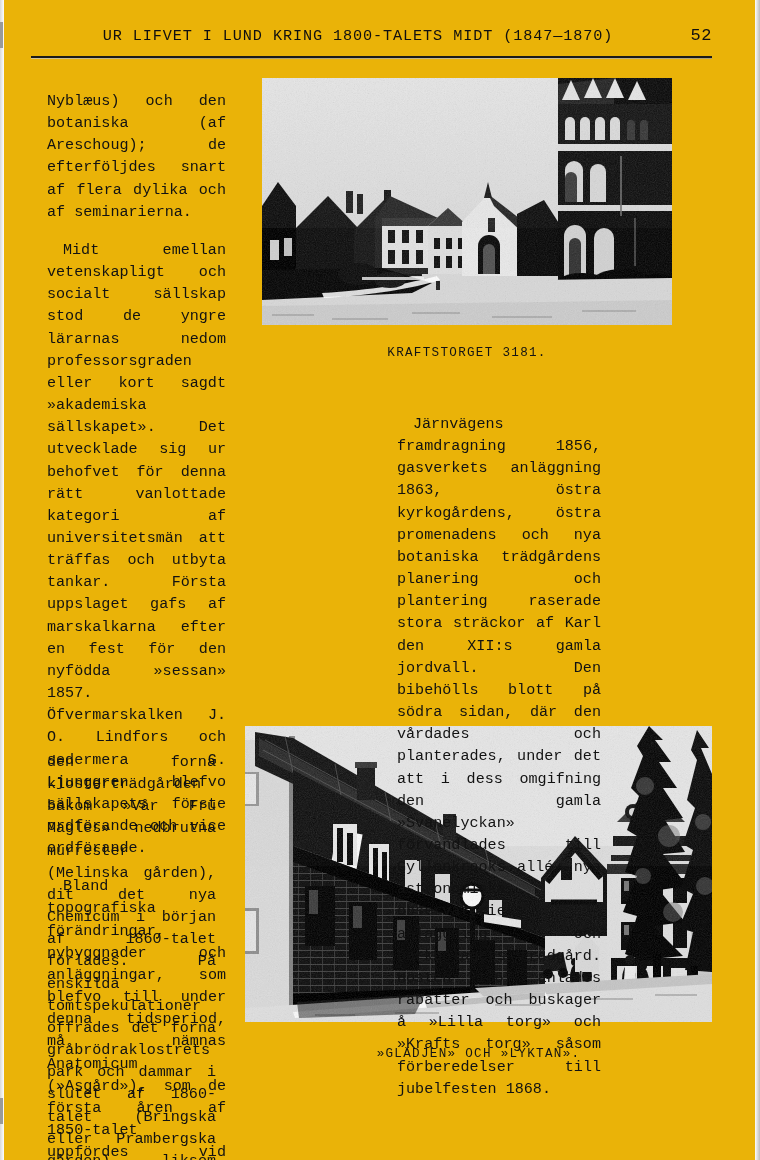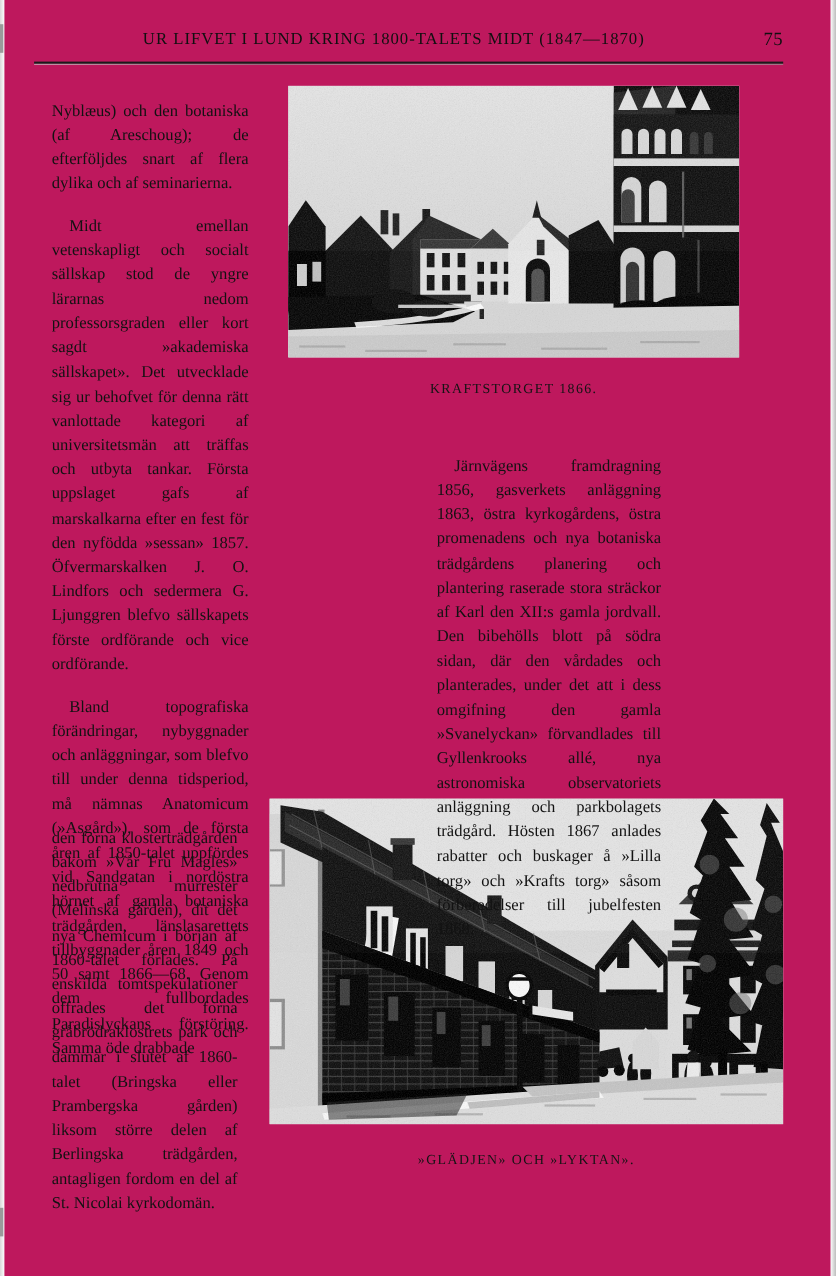--- a/index.html
+++ b/index.html
@@ -13,21 +13,22 @@
     position: relative;
     overflow: hidden;
     font-family: "Liberation Serif", "DejaVu Serif", serif;
     color: #121212;
   }
 
   
   .page {
     position: absolute;
     inset: 0;
-    background: #be185d;
+    background: #eab308;
+    font-family: Liberation Mono, monospace;
   }
   .page-edge-left {
     position: absolute;
     left: 0; top: 0;
     width: 4px; height: 1160px;
     background: linear-gradient(to right, #d8d8d8, #fdfdfd);
   }
   .page-edge-right {
     position: absolute;
     right: 0; top: 0;
@@ -147,21 +148,21 @@
 
 <div class="page">
 
   <div class="page-edge-left"></div>
   <div class="page-edge-right"></div>
   <div class="corner-tick" style="left:0px; top:22px;"></div>
   <div class="corner-tick" style="left:0px; top:1098px;"></div>
 
   <div class="head">
     <div class="head-title">UR LIFVET I LUND KRING 1800-TALETS MIDT (1847—1870)</div>
-    <div class="head-folio">75</div>
+    <div class="head-folio">52</div>
   </div>
   <div class="head-rule"></div>
   <div class="head-rule-fade"></div>
 
   <div class="figure" id="fig-kraftstorget">
     <div class="fig-img">
       <svg width="410" height="247" viewBox="0 0 410 247" preserveAspectRatio="none">
         <defs>
           <filter id="grainA" x="0" y="0" width="100%" height="100%">
             <feTurbulence type="fractalNoise" baseFrequency="0.9" numOctaves="3" seed="7" result="n"></feTurbulence>
@@ -298,21 +299,21 @@
           <rect x="70" y="240" width="56" height="2"></rect>
           <rect x="150" y="234" width="48" height="2"></rect>
           <rect x="230" y="238" width="60" height="2"></rect>
           <rect x="320" y="232" width="54" height="2"></rect>
         </g>
 
         <rect x="0" y="0" width="410" height="247" filter="url(#grainA)" opacity=".30"></rect>
         <rect x="0" y="0" width="410" height="150" filter="url(#grainB)" opacity=".22"></rect>
       </svg>
     </div>
-    <div class="fig-caption">KRAFTSTORGET 1866.</div>
+    <div class="fig-caption">KRAFTSTORGET 3181.</div>
   </div>
 
   <div class="figure" id="fig-gladjen">
     <div class="fig-img">
       <svg width="467" height="296" viewBox="0 0 467 296" preserveAspectRatio="none">
         <defs>
           <filter id="grainC" x="0" y="0" width="100%" height="100%">
             <feTurbulence type="fractalNoise" baseFrequency="0.95" numOctaves="3" seed="3" result="n"></feTurbulence>
             <feColorMatrix in="n" type="saturate" values="0"></feColorMatrix>
             <feComponentTransfer>

